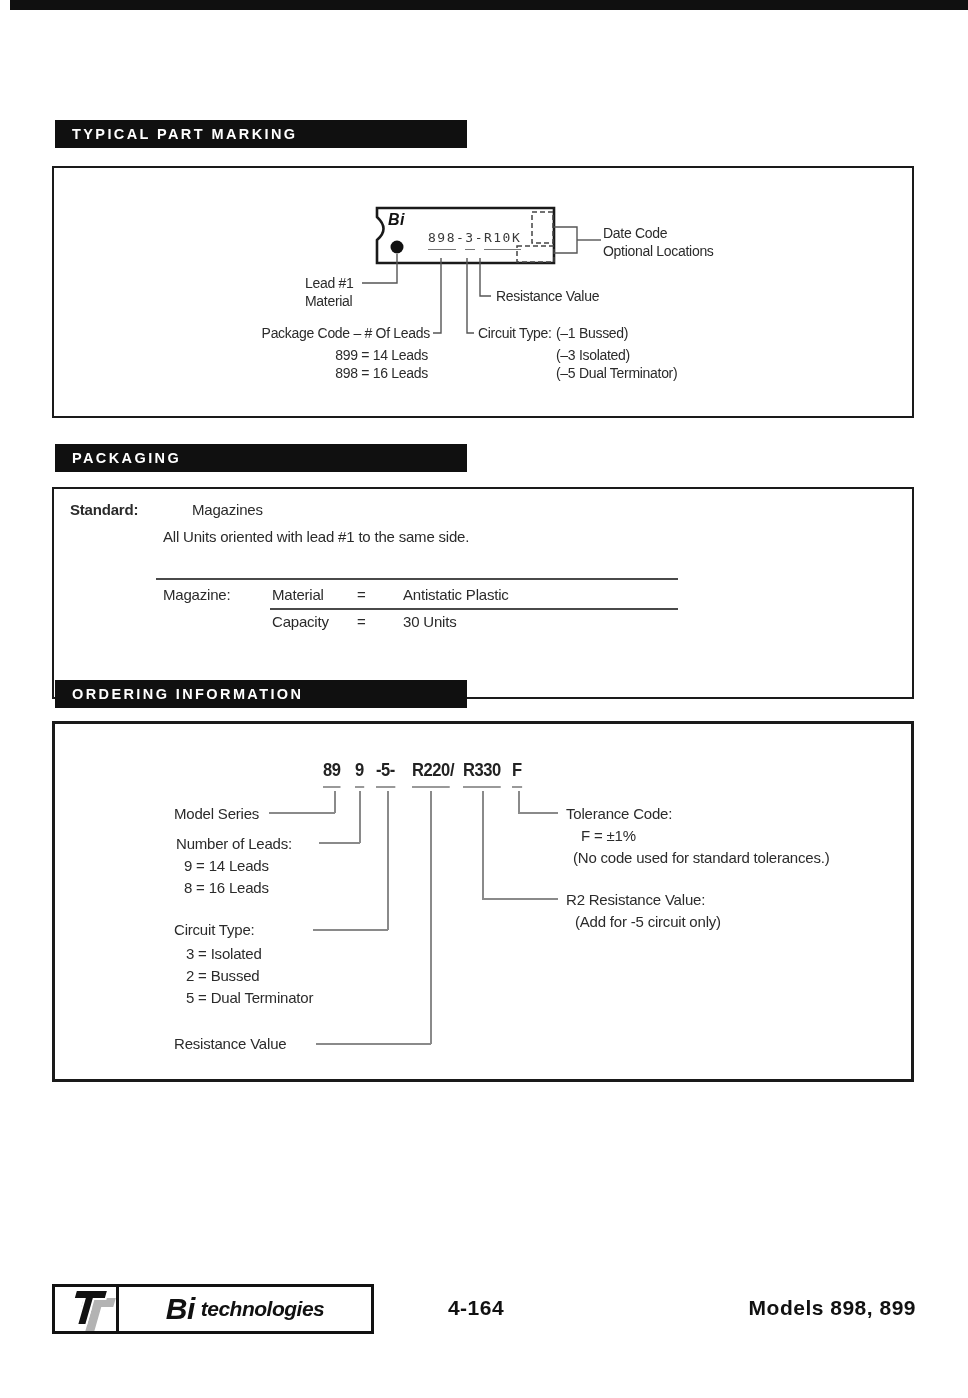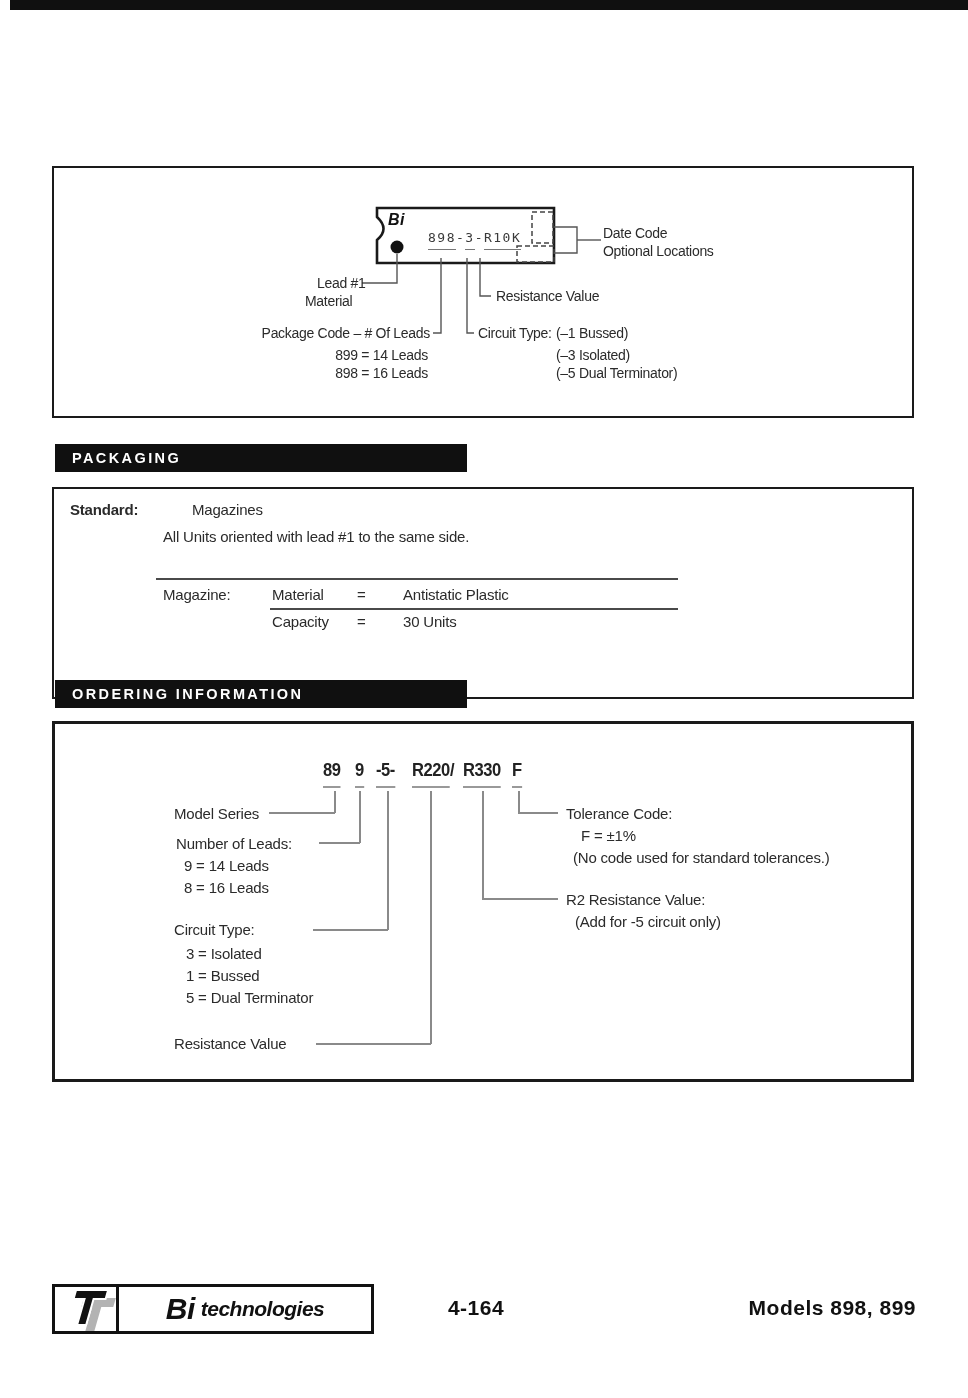--- a/index.html
+++ b/index.html
@@ -52,20 +52,23 @@
   .logo-text .tech { font-size:21px; }
   .footer-num { position:absolute; font-weight:bold; font-size:21px; color:#111; letter-spacing:0.5px; }
 </style>
 </head>
 <body>
 
 <div class="page">
 
   <div class="topbar"></div>
 
+  <div class="secbar" style="top:120px;">
+    <span>TYPICAL PART MARKING</span>
+  </div>
 
   <div class="panel" style="top:166px; height:252px;">
 
     <svg width="857" height="247" viewBox="0 0 857 247" style="position:absolute;left:0;top:0;">
 
       <path d="M323,40 H500 V95 H323 V72 Q336,61 323,49 Z" fill="#ffffff" stroke="#1a1a1a" stroke-width="2.6"></path>
 
       <circle cx="343" cy="79" r="6.5" fill="#111"></circle>
 
       <rect x="478" y="44" width="21" height="31" fill="none" stroke="#444" stroke-width="1.5" stroke-dasharray="5,3"></rect>
@@ -83,21 +86,21 @@
       <path d="M420,165 H413 V90" fill="none" stroke="#555" stroke-width="1.4"></path>
     </svg>
 
     <span class="abs chip-logo" style="left:334px; top:43px;">Bi</span>
 
     <span class="abs chip-marking" style="left:374px; top:62px;"><span class="useg">898</span><span>-</span><span class="useg">3</span><span>-</span><span class="useg">R10K</span></span>
 
     <span class="abs sz14" style="left:549px; top:57px;">Date Code</span>
     <span class="abs sz14" style="left:549px; top:75px;">Optional Locations</span>
 
-    <span class="abs sz14" style="left:251px; top:107px;margin-left:12px;">Lead #1</span>
+    <span class="abs sz14" style="left:251px; top:107px;">Lead #1</span>
     <span class="abs sz14" style="left:251px; top:125px;">Material</span>
 
     <span class="abs sz14" style="left:442px; top:120px;">Resistance Value</span>
 
     <span class="abs sz14 rightcol" style="left:196px; top:157px; width:180px;">Package Code – # Of Leads</span>
     <span class="abs sz14 rightcol" style="left:196px; top:179px; width:178px;">899 = 14 Leads</span>
     <span class="abs sz14 rightcol" style="left:196px; top:197px; width:178px;">898 = 16 Leads</span>
 
     <span class="abs sz14" style="left:424px; top:157px;">Circuit Type:</span>
     <span class="abs sz14" style="left:502px; top:157px;">(–1 Bussed)</span>
@@ -157,21 +160,21 @@
 
     <div class="gray-line" style="left:463px; top:67px; width:1.5px; height:22px;"></div>
     <div class="gray-line" style="left:463px; top:88px; width:40px; height:1.5px;"></div>
 
     <span class="abs sz15" style="left:119px; top:81px;">Model Series</span>
     <span class="abs sz15" style="left:121px; top:111px;">Number of Leads:</span>
     <span class="abs sz15" style="left:129px; top:133px;">9 = 14 Leads</span>
     <span class="abs sz15" style="left:129px; top:155px;">8 = 16 Leads</span>
     <span class="abs sz15" style="left:119px; top:197px;">Circuit Type:</span>
     <span class="abs sz15" style="left:131px; top:221px;">3  = Isolated</span>
-    <span class="abs sz15" style="left:131px; top:243px;">1  = Bussed</span>
+    <span class="abs sz15" style="left:131px; top:243px;">2  = Bussed</span>
     <span class="abs sz15" style="left:131px; top:265px;">5  = Dual Terminator</span>
     <span class="abs sz15" style="left:119px; top:311px;">Resistance Value</span>
 
     <span class="abs sz15" style="left:511px; top:81px;">Tolerance Code:</span>
     <span class="abs sz15" style="left:526px; top:103px;">F  = ±1%</span>
     <span class="abs sz15" style="left:518px; top:125px;">(No code used for standard tolerances.)</span>
     <span class="abs sz15" style="left:511px; top:167px;">R2 Resistance Value:</span>
     <span class="abs sz15" style="left:520px; top:189px;">(Add for -5 circuit only)</span>
   </div>
 

